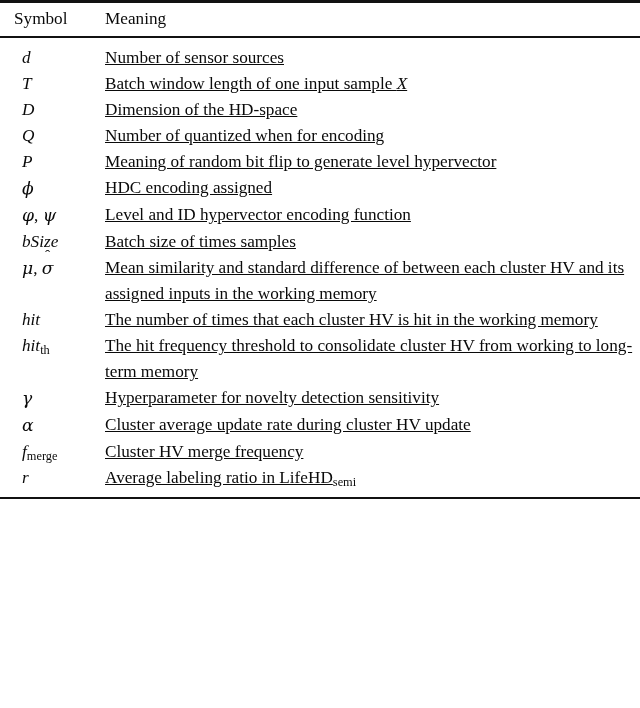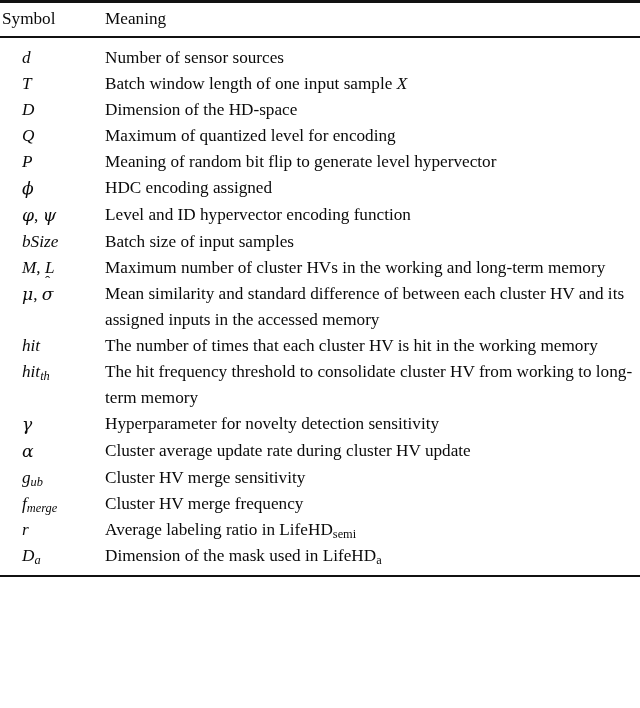--- a/index.html
+++ b/index.html
@@ -56,55 +56,55 @@
   col.c-sym { width: 105px; }
   col.c-mean { width: 535px; }
 
   thead th {
     text-align: left;
     font-weight: normal;
     padding: 6px 0 7px 0;
     font-size: 17.2px;
     vertical-align: baseline;
   }
-  thead th.sym { padding-left: 2px; }
+  thead th.sym { padding-left: 14px; }
 
   tbody td {
     vertical-align: top;
     padding: 0 0 0 0;
     line-height: 26px;
     font-size: 17.2px;
   }
   tbody tr:first-child td { padding-top: 7px; }
   tbody tr:last-child td { padding-bottom: 6px; }
 
   td.sym {
     padding-left: 22px;
     white-space: nowrap;
   }
   td.mean {
     padding-right: 2px;
+    text-decoration: underline;
   }
 
   
   .mi {
     font-family: "Liberation Serif", "DejaVu Serif", serif;
     font-style: italic;
   }
   .mcal {
     font-family: "DejaVu Serif", "Liberation Serif", serif;
     font-style: italic;
     font-size: 1.02em;
   }
   .mgr {
     font-family: "DejaVu Serif", "Liberation Serif", serif;
     font-style: italic;
   }
   sub.msub {
-    font-style: italic;
     font-size: 0.72em;
     vertical-align: baseline;
     position: relative;
     top: 0.28em;
     line-height: 0;
   }
   sub.rsub {
     font-style: normal;
     font-size: 0.72em;
     vertical-align: baseline;
@@ -165,52 +165,48 @@
         <td class="mean"><span>Batch window length of one input sample </span><span class="mi">X</span></td>
       </tr>
 
       <tr>
         <td class="sym"><span class="mi">D</span></td>
         <td class="mean">Dimension of the HD-space</td>
       </tr>
 
       <tr>
         <td class="sym"><span class="mi">Q</span></td>
-        <td class="mean">Maximum of quantized level for encoding</td>
+        <td class="mean">Number of quantized when for encoding</td>
       </tr>
 
       <tr>
         <td class="sym"><span class="mi">P</span></td>
         <td class="mean">Meaning of random bit flip to generate level hypervector</td>
       </tr>
 
       <tr>
         <td class="sym"><span class="mgr">ϕ</span></td>
         <td class="mean">HDC encoding assigned</td>
       </tr>
 
       <tr>
         <td class="sym"><span class="mgr">φ</span><span>,&nbsp;</span><span class="mgr">ψ</span></td>
         <td class="mean">Level and ID hypervector encoding function</td>
       </tr>
 
       <tr>
         <td class="sym"><span class="mi">bSize</span></td>
-        <td class="mean">Batch size of input samples</td>
-      </tr>
-
-
-      <tr>
-        <td class="sym"><span class="mi">M</span><span>,&nbsp;</span><span class="mi">L</span></td>
-        <td class="mean">Maximum number of cluster HVs in the working and long-term memory</td>
-      </tr>
+        <td class="mean">Batch size of times samples</td>
+      </tr>
+
+
 
       <tr>
         <td class="sym"><span class="mgr">μ</span><span>,&nbsp;</span><span class="hatwrap"><span class="hat">ˆ</span><span class="mgr">σ</span></span></td>
-        <td class="mean">Mean similarity and standard difference of between each cluster HV and its assigned inputs in the accessed memory</td>
+        <td class="mean">Mean similarity and standard difference of between each cluster HV and its assigned inputs in the working memory</td>
       </tr>
 
       <tr>
         <td class="sym"><span class="mi">hit</span></td>
         <td class="mean">The number of times that each cluster HV is hit in the working memory</td>
       </tr>
 
       <tr>
         <td class="sym"><span class="mi">hit</span><sub class="msub">th</sub></td>
         <td class="mean">The hit frequency threshold to consolidate cluster HV from working to long-term memory</td>
@@ -220,38 +216,30 @@
       <tr>
         <td class="sym"><span class="mgr">γ</span></td>
         <td class="mean">Hyperparameter for novelty detection sensitivity</td>
       </tr>
 
       <tr>
         <td class="sym"><span class="mgr">α</span></td>
         <td class="mean">Cluster average update rate during cluster HV update</td>
       </tr>
 
-      <tr>
-        <td class="sym"><span class="mi">g</span><sub class="msub">ub</sub></td>
-        <td class="mean">Cluster HV merge sensitivity</td>
-      </tr>
 
       <tr>
         <td class="sym"><span class="mi">f</span><sub class="msub">merge</sub></td>
         <td class="mean">Cluster HV merge frequency</td>
       </tr>
 
       <tr>
         <td class="sym"><span class="mi">r</span></td>
         <td class="mean"><span>Average labeling ratio in LifeHD</span><sub class="rsub">semi</sub></td>
       </tr>
 
-      <tr>
-        <td class="sym"><span class="mi">D</span><sub class="msub">a</sub></td>
-        <td class="mean"><span>Dimension of the mask used in LifeHD</span><sub class="rsub">a</sub></td>
-      </tr>
 
     </tbody>
   </table>
 
   <hr class="rule-bot">
 
 </div>
 
 </body></html>

